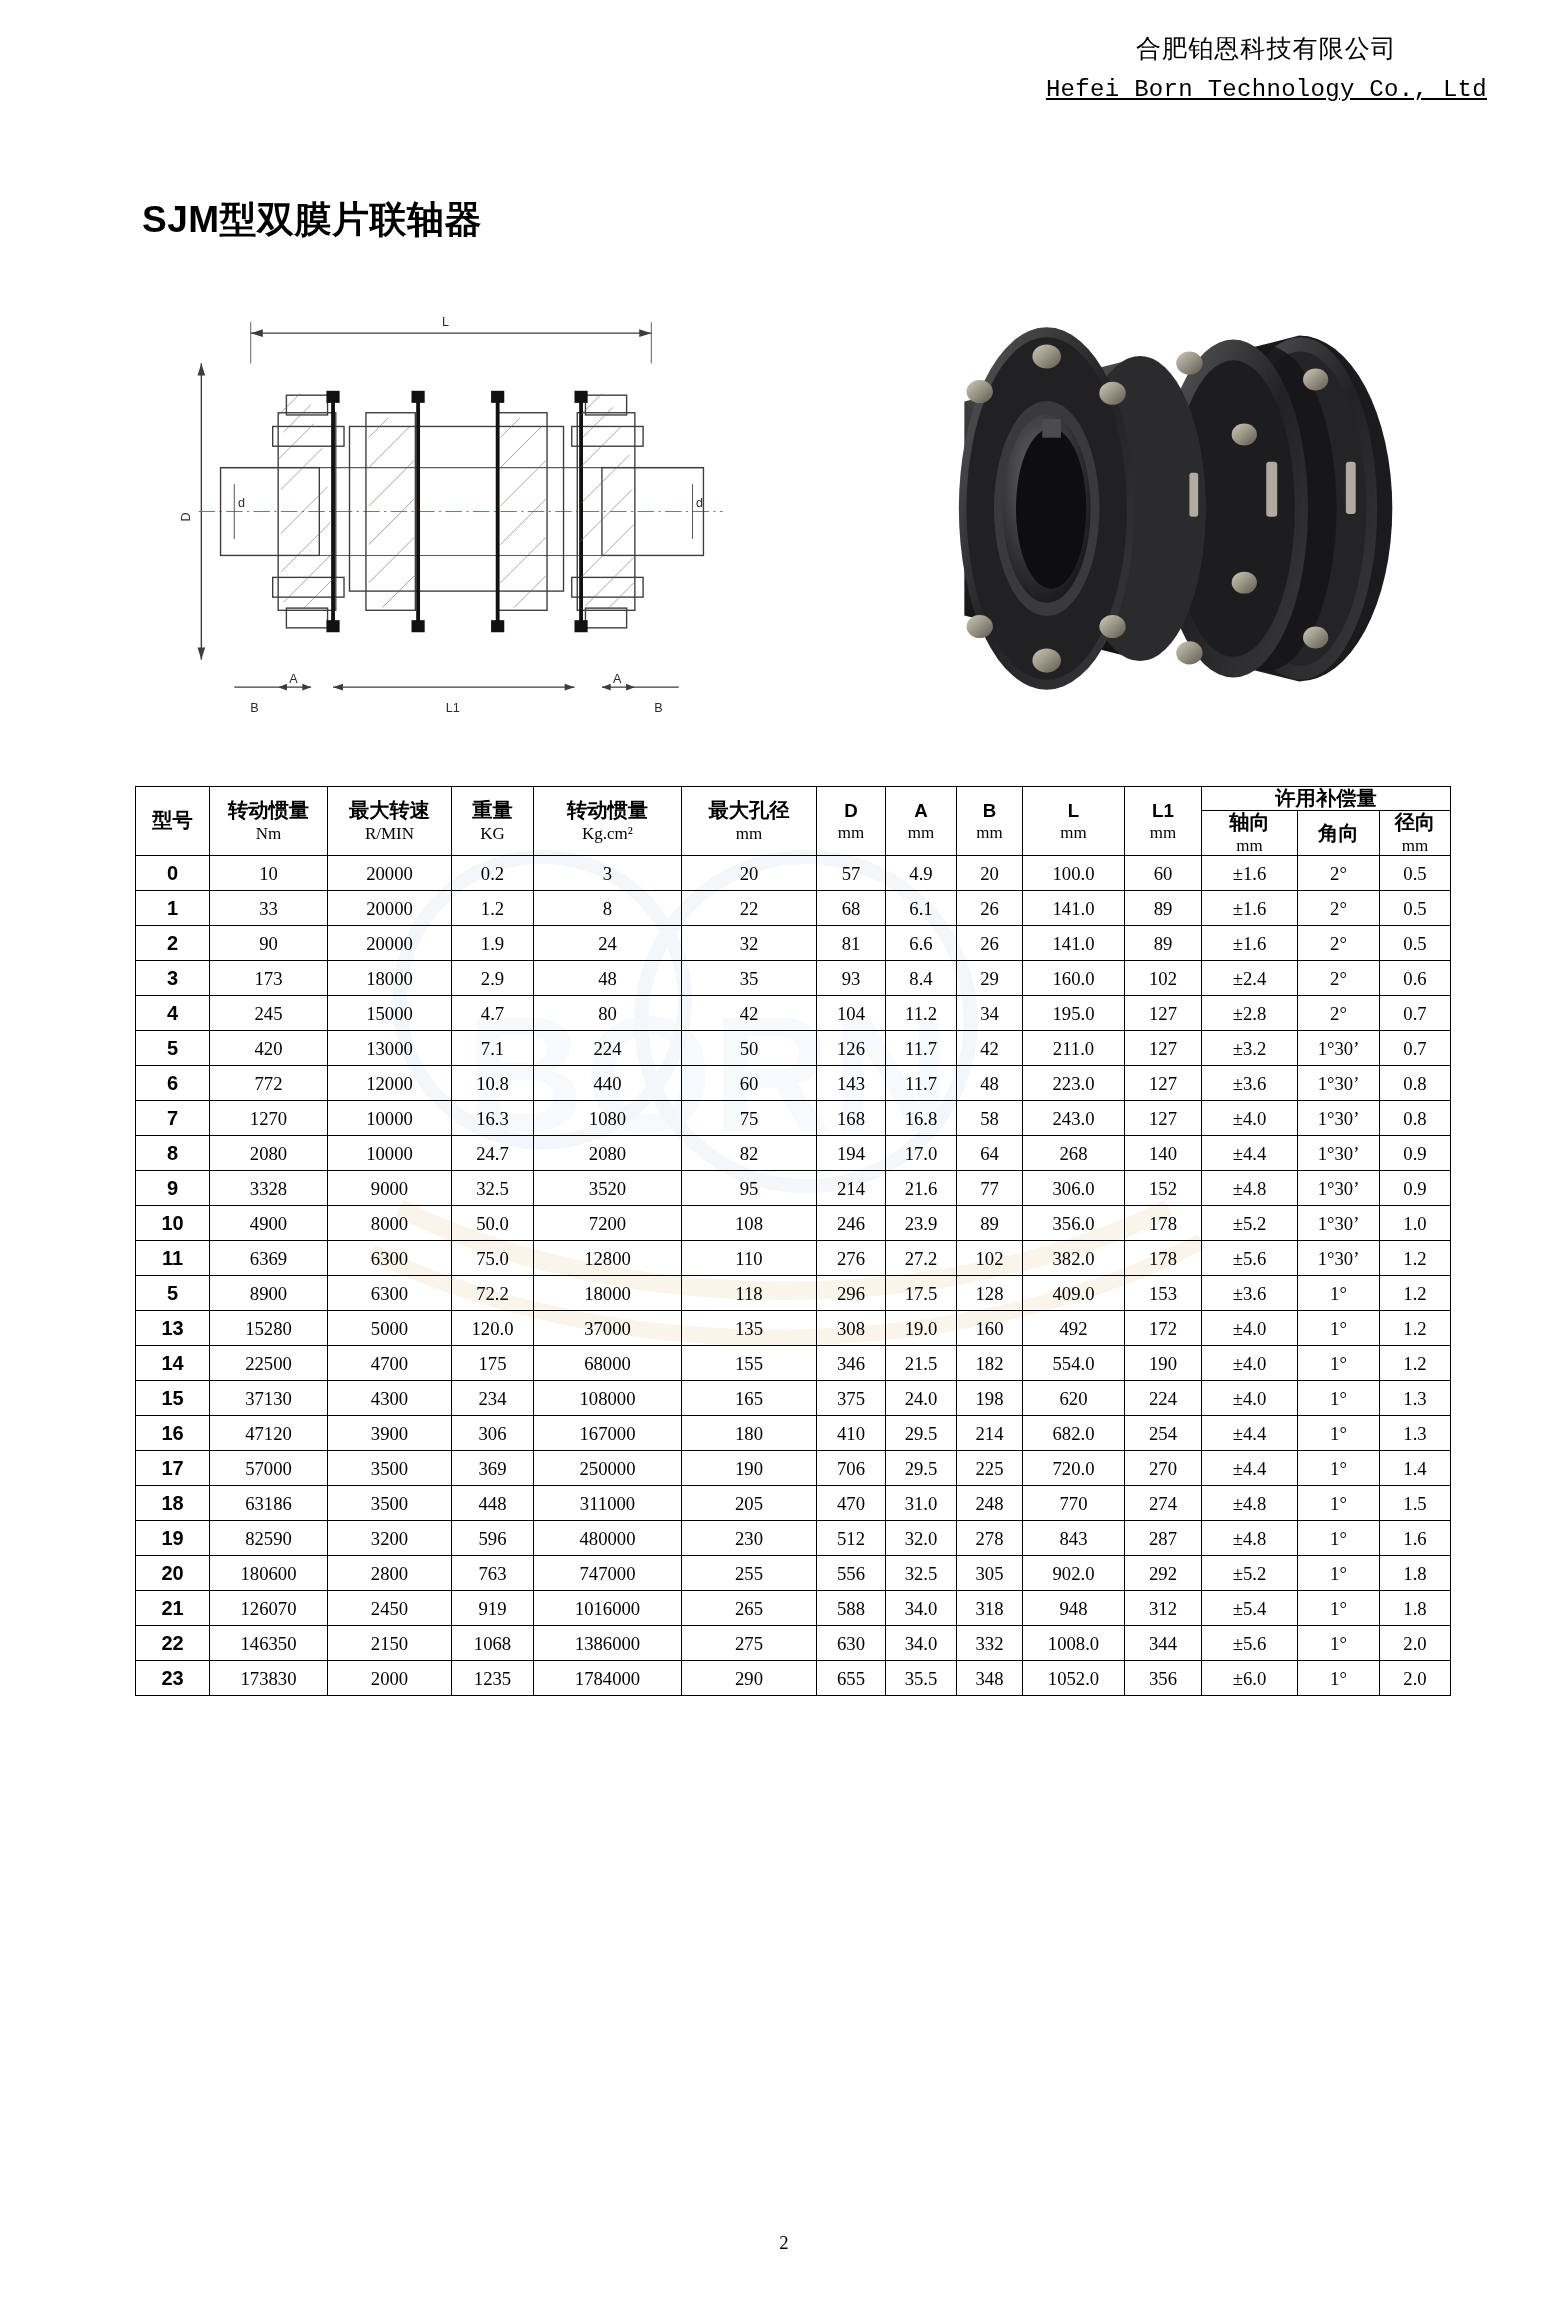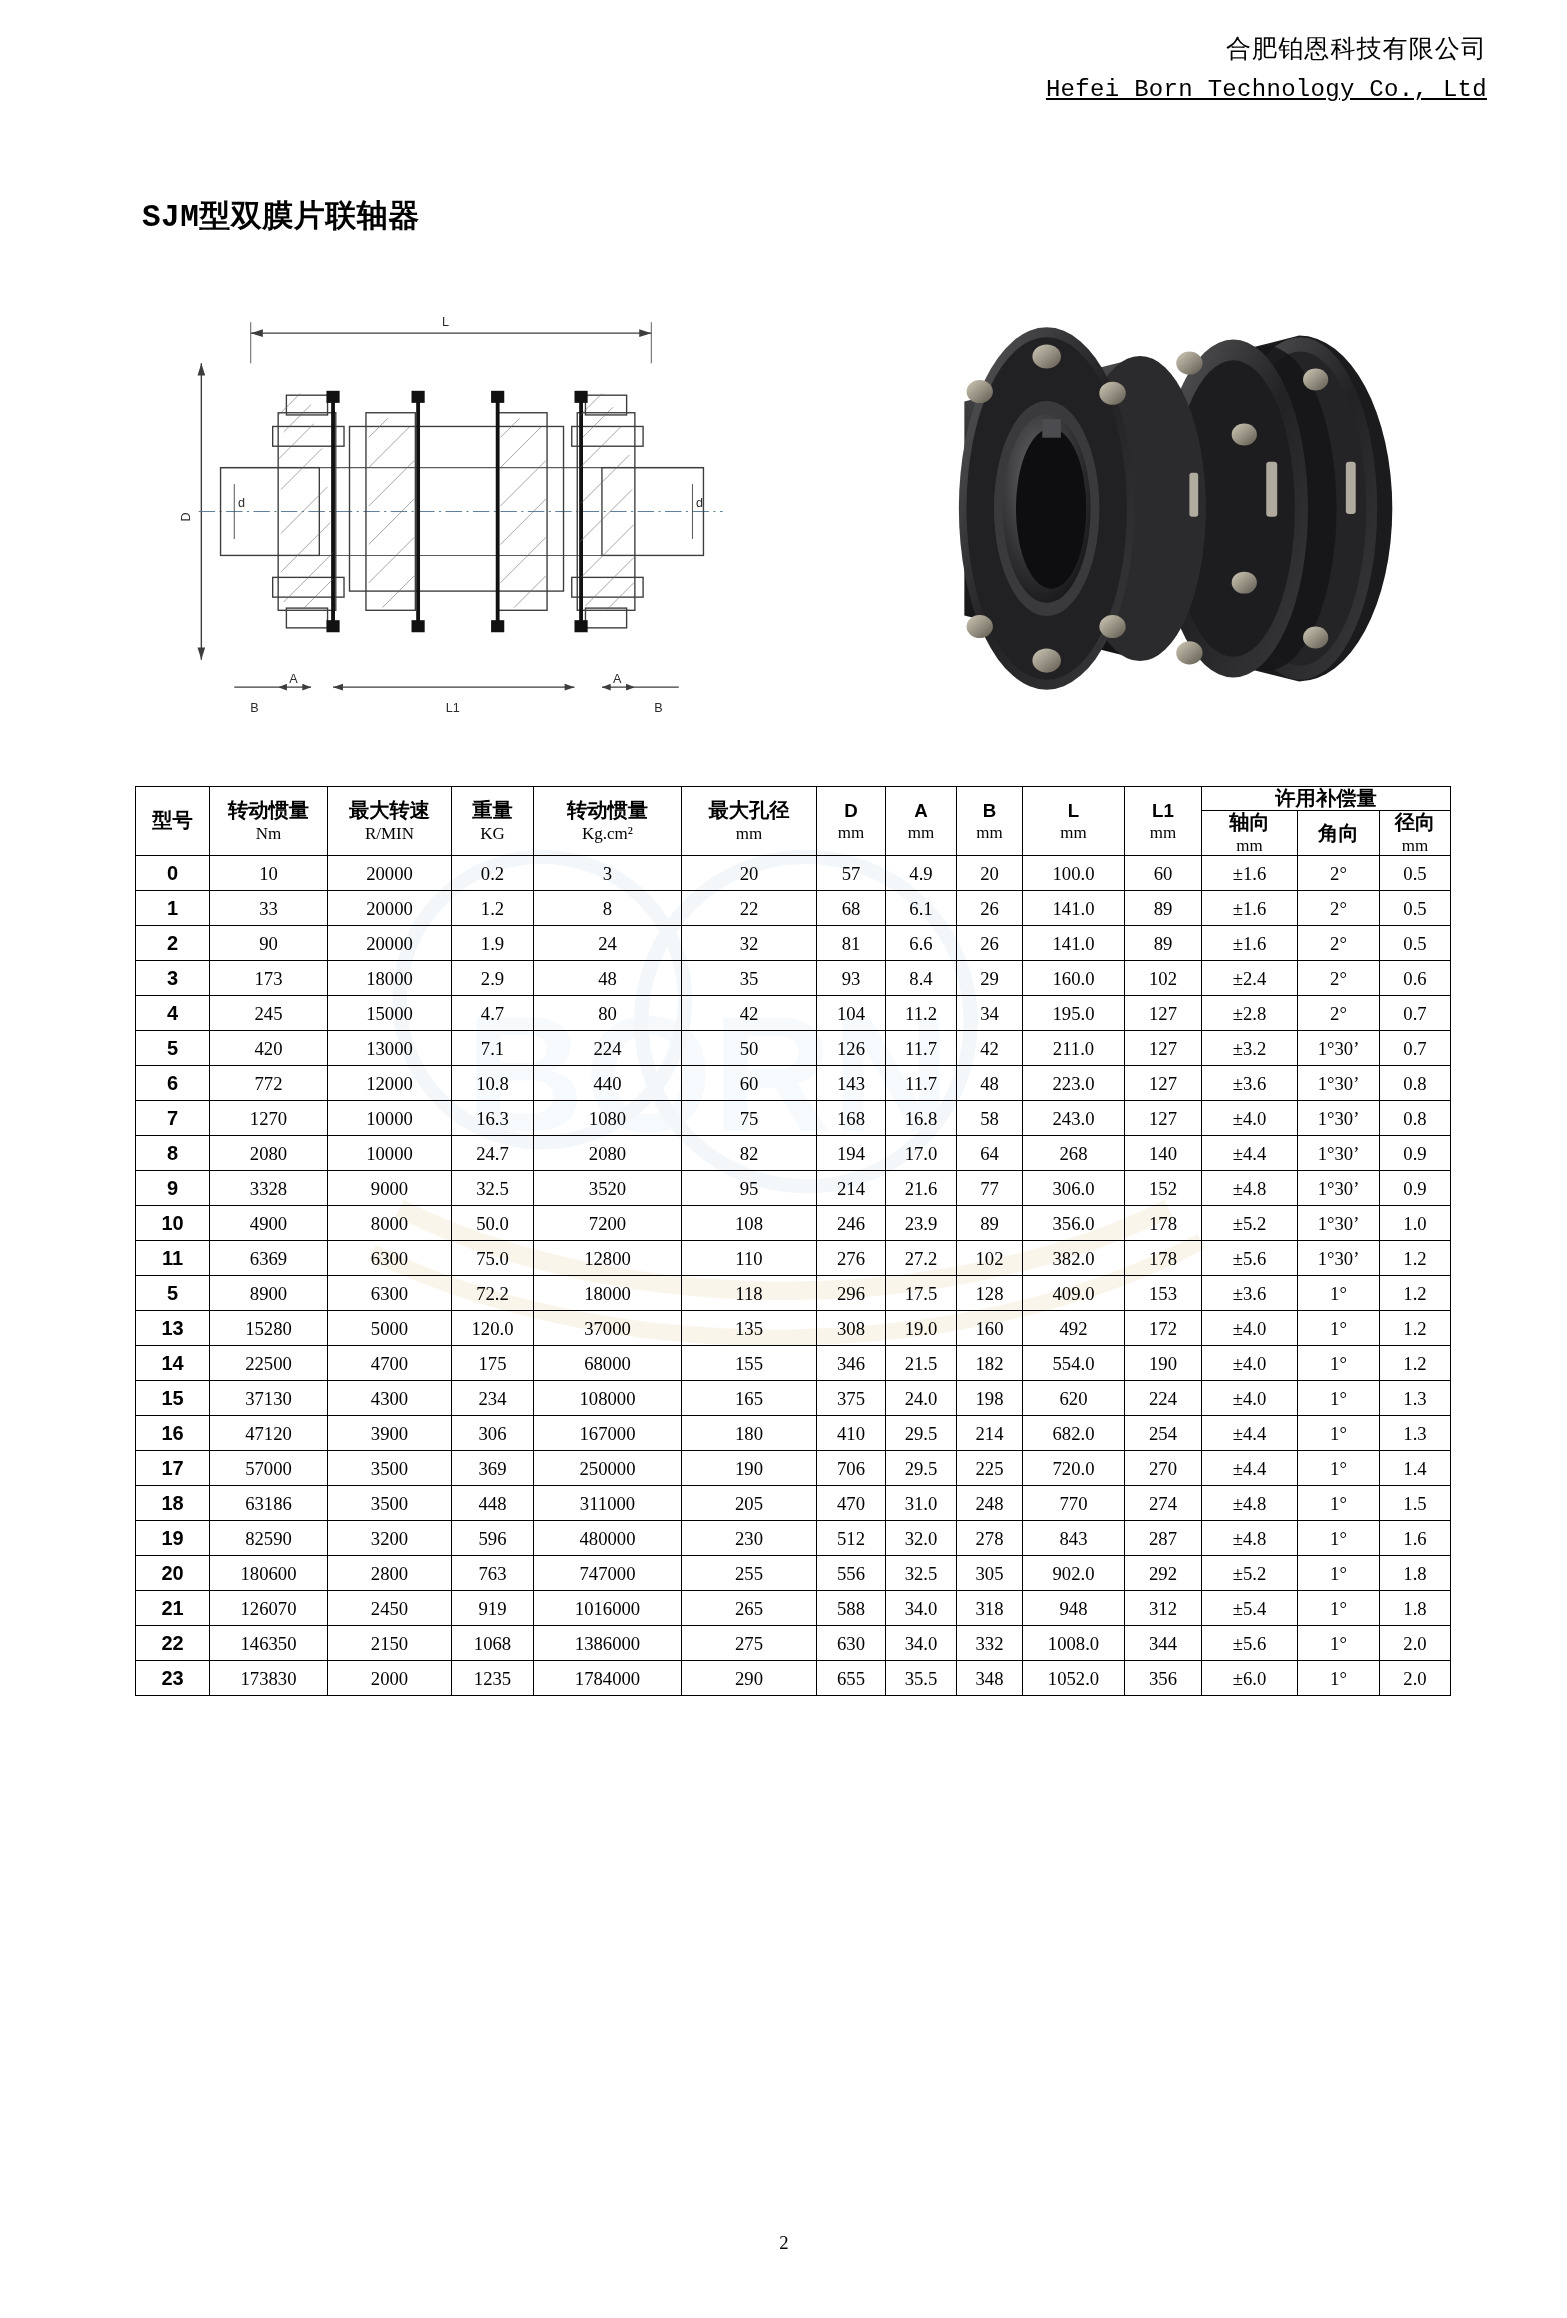--- a/index.html
+++ b/index.html
@@ -21,21 +21,21 @@
     height: 2319px;
     box-sizing: border-box;
     padding: 0;
   }
 
   
   .company-header {
     position: absolute;
     top: 30px;
     right: 81px;
-    text-align: right;
+    text-align: center;
     line-height: 1.45;
   }
   .company-cn {
     font-family: "Liberation Sans", sans-serif;
     font-size: 25px;
     letter-spacing: 1.1px;
     white-space: nowrap;
   }
   .company-en {
     font-family: "Liberation Mono", monospace;
@@ -44,23 +44,23 @@
     white-space: nowrap;
     margin-top: 6.6px;
     text-decoration: underline;
   }
 
   
   .doc-title {
     position: absolute;
     top: 195px;
     left: 142px;
-    font-family: Liberation Mono, monospace;
+    font-family: Liberation Sans, sans-serif;
     font-weight: bold;
-    font-size: 31px;
+    font-size: 37px;
     letter-spacing: 0.5px;
     white-space: nowrap;
   }
 
   
   .figures {
     position: absolute;
     top: 286px;
     left: 135px;
     width: 1296px;

